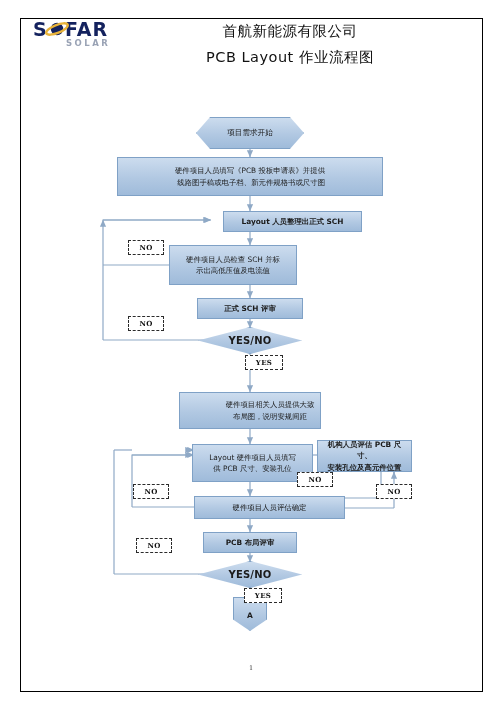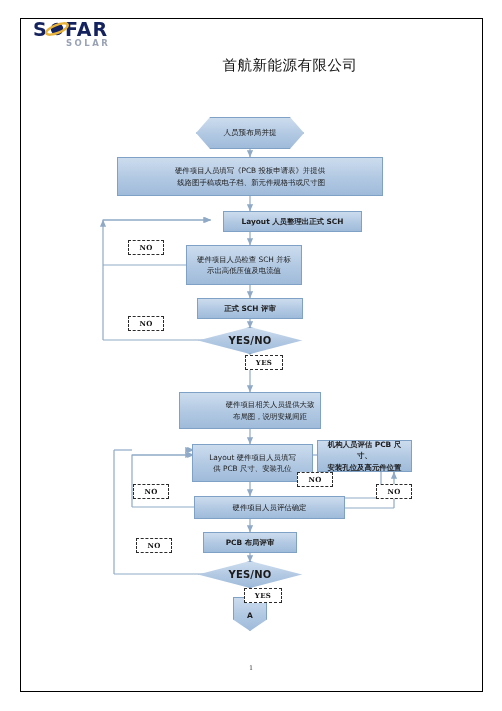--- a/index.html
+++ b/index.html
@@ -28,21 +28,20 @@
     position:absolute;left:140px;top:18px;width:300px;
     text-align:center;
   }
   .title-line{
     font-family:"DejaVu Sans", sans-serif;
     font-size:14.5px;
     color:#111111;
     letter-spacing:0.5px;
     line-height:26px;
     white-space:nowrap;
-    margin-top:34px;
   }
   .title-line.second{font-size:14.5px;}
 
   
   .canvas{
     position:absolute;left:0;top:0;width:502px;height:711px;
     pointer-events:none;
   }
   .canvas svg{position:absolute;left:0;top:0;}
 
@@ -143,20 +142,21 @@
       <ellipse cx="24" cy="13" rx="11.5" ry="4" fill="none" stroke="#e8b33a" stroke-width="2.4" transform="rotate(-22 24 13)"></ellipse>
     </g>
     <g>
       <text x="33" y="30" font-family="DejaVu Sans, sans-serif" font-size="8.5" font-weight="bold" fill="#9aa3b5" letter-spacing="2.5">SOLAR</text>
     </g>
   </svg>
 </div>
 
 <div class="title-block">
   <div class="title-line">首航新能源有限公司</div>
+  <div class="title-line second">PCB Layout 作业流程图</div>
 </div>
 
 <div class="canvas">
 <svg width="502" height="711" xmlns="http://www.w3.org/2000/svg">
   <defs>
     <marker id="ah" markerWidth="7" markerHeight="7" refX="5.6" refY="2.6" orient="auto">
       <path d="M0,0 L5.8,2.6 L0,5.2 z" fill="#8fa9c6"></path>
     </marker>
   </defs>
   <g stroke="#8fa9c6" stroke-width="1.2" fill="none" marker-end="url(#ah)">
@@ -222,29 +222,29 @@
     <path d="M132,450 L192,450" stroke-opacity="0"></path>
 
     <path d="M305,498 L305,504"></path>
 
     <path d="M394,478 L394,472"></path>
   </g>
 </svg>
 </div>
 
 <div class="node hex" style="left:196px;top:118px;width:108px;height:30px;">
-  <div class="hexinner">人员预布局并提</div>
+  <div class="hexinner">项目需求开始</div>
 </div>
 
 <div class="node" style="left:117px;top:157px;width:266px;height:39px;text-align:right;">硬件项目人员填写《PCB 投板申请表》并提供
 线路图手稿或电子档、新元件规格书或尺寸图</div>
 
 <div class="node bold" style="left:211px;top:211px;width:139px;height:21px;margin-left:12px;">Layout 人员整理出正式 SCH</div>
 
-<div class="node" style="left:186px;top:245px;width:116px;height:40px;">硬件项目人员检查 SCH 并标
+<div class="node" style="left:169px;top:245px;width:128px;height:40px;">硬件项目人员检查 SCH 并标
 示出高低压值及电流值</div>
 
 <div class="node bold" style="left:197px;top:298px;width:106px;height:21px;">正式 SCH 评审</div>
 
 <div class="node dia" style="left:198px;top:328px;width:104px;height:25px;">
   <div class="diainner">YES/NO</div>
 </div>
 
 <div class="node" style="left:179px;top:392px;width:142px;height:37px;padding-left:44px;">硬件项目相关人员提供大致
 布局图，说明安规间距</div>

